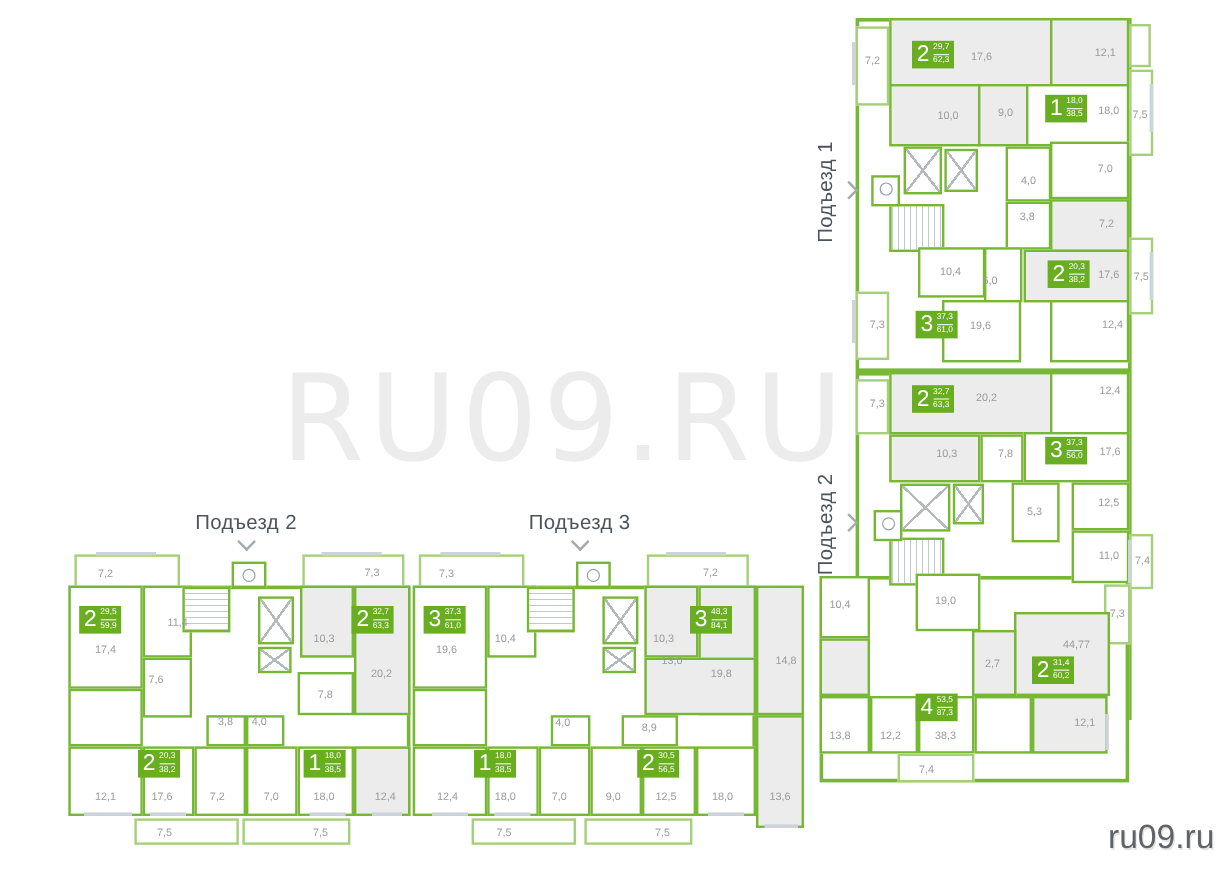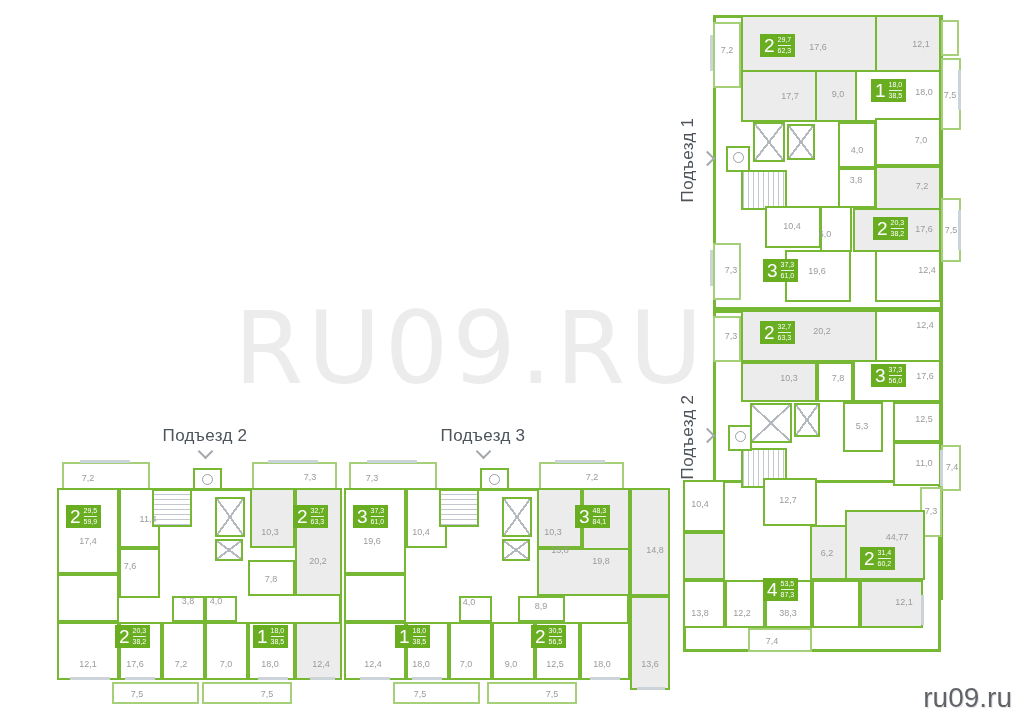--- a/index.html
+++ b/index.html
@@ -95,21 +95,21 @@
       <span class="n">3</span>
       <span class="ar">
           <span class="a1">37,3</span>
           <span class="a2">61,0</span>
         </span>
     </div>
 
     <span class="dim" style="left:727px;top:50px">7,2</span>
     <span class="dim" style="left:818px;top:47px">17,6</span>
     <span class="dim" style="left:921px;top:44px">12,1</span>
-    <span class="dim" style="left:790px;top:96px">17,7</span>
+    <span class="dim" style="left:790px;top:96px">10,0</span>
     <span class="dim" style="left:838px;top:94px">9,0</span>
     <span class="dim" style="left:924px;top:92px">18,0</span>
     <span class="dim" style="left:950px;top:95px">7,5</span>
     <span class="dim" style="left:921px;top:140px">7,0</span>
     <span class="dim" style="left:857px;top:150px">4,0</span>
     <span class="dim" style="left:856px;top:180px">3,8</span>
     <span class="dim" style="left:922px;top:186px">7,2</span>
     <span class="dim" style="left:792px;top:226px">10,4</span>
     <span class="dim" style="left:825px;top:234px">6,0</span>
     <span class="dim" style="left:924px;top:229px">17,6</span>
@@ -188,24 +188,24 @@
     <span class="dim" style="left:822px;top:331px">20,2</span>
     <span class="dim" style="left:925px;top:325px">12,4</span>
     <span class="dim" style="left:789px;top:378px">10,3</span>
     <span class="dim" style="left:838px;top:378px">7,8</span>
     <span class="dim" style="left:925px;top:376px">17,6</span>
     <span class="dim" style="left:924px;top:419px">12,5</span>
     <span class="dim" style="left:862px;top:426px">5,3</span>
     <span class="dim" style="left:924px;top:463px">11,0</span>
     <span class="dim" style="left:952px;top:467px">7,4</span>
     <span class="dim" style="left:700px;top:504px">10,4</span>
-    <span class="dim" style="left:788px;top:500px">12,7</span>
+    <span class="dim" style="left:788px;top:500px">19,0</span>
     <span class="dim" style="left:931px;top:511px">7,3</span>
     <span class="dim" style="left:897px;top:537px">44,77</span>
-    <span class="dim" style="left:827px;top:553px">6,2</span>
+    <span class="dim" style="left:827px;top:553px">2,7</span>
     <span class="dim" style="left:700px;top:613px">13,8</span>
     <span class="dim" style="left:742px;top:613px">12,2</span>
     <span class="dim" style="left:788px;top:613px">38,3</span>
     <span class="dim" style="left:904px;top:602px">12,1</span>
     <span class="dim" style="left:772px;top:641px">7,4</span>
 
     <div class="vttl" style="left:688px;top:437px">Подъезд 2</div>
     <span class="chev right" style="left:702px;top:430px"></span>
   </div>
 

